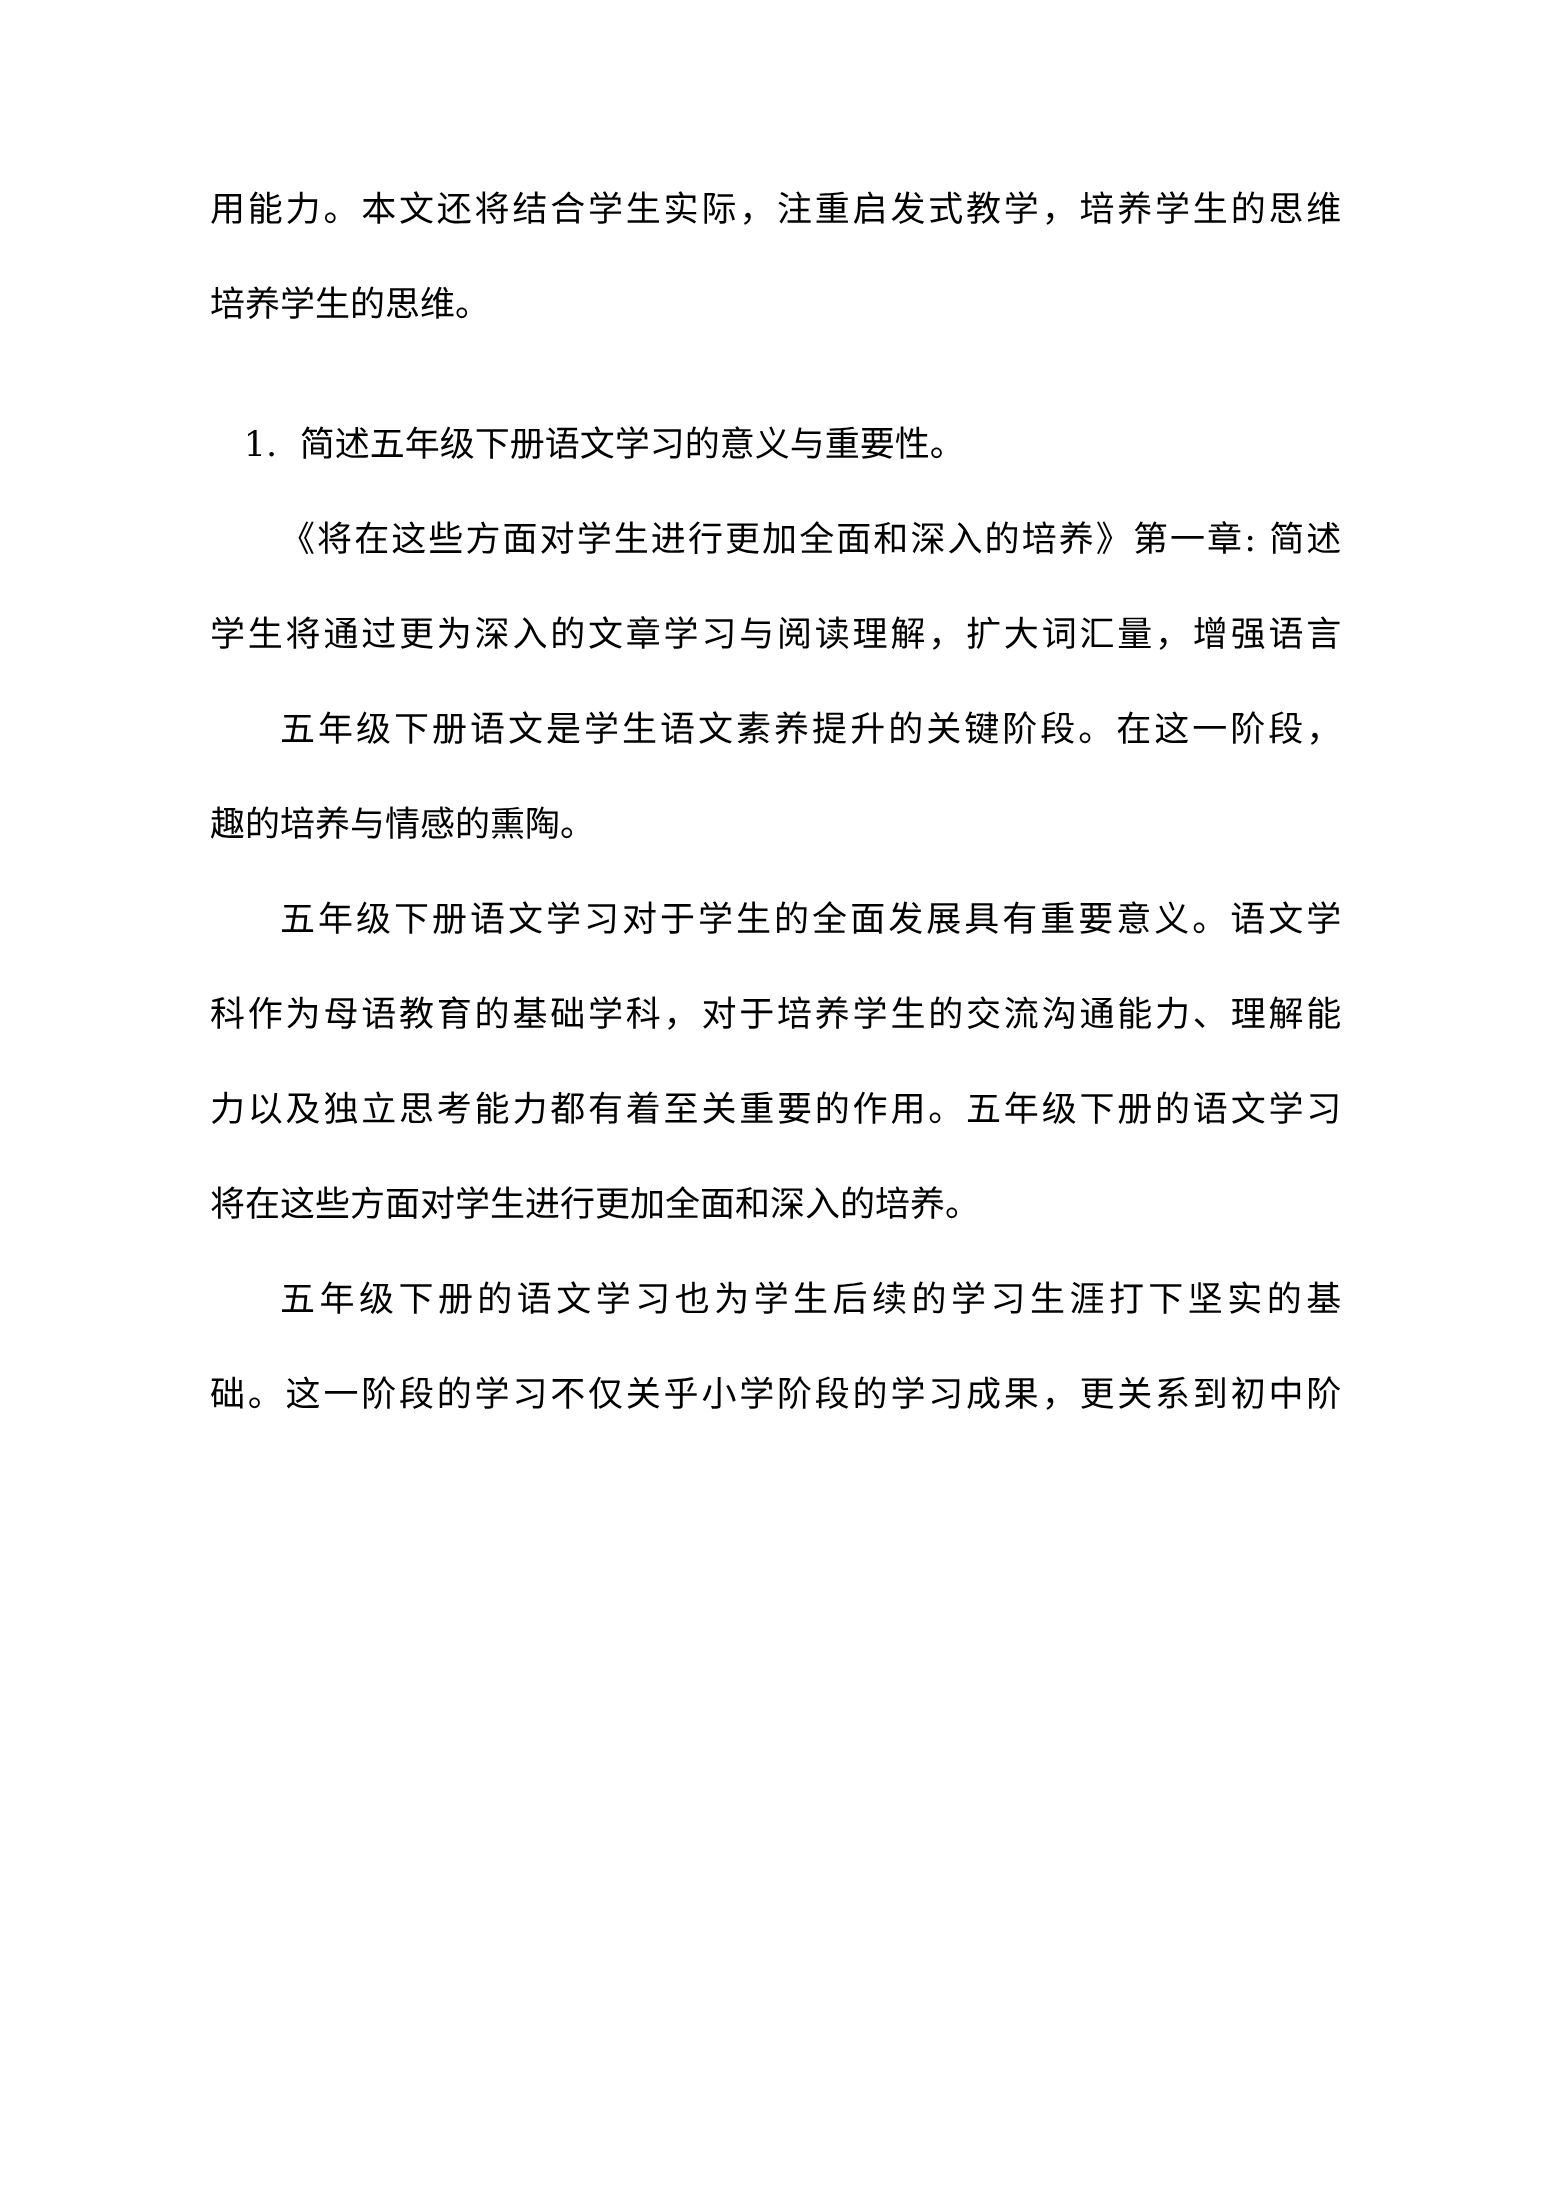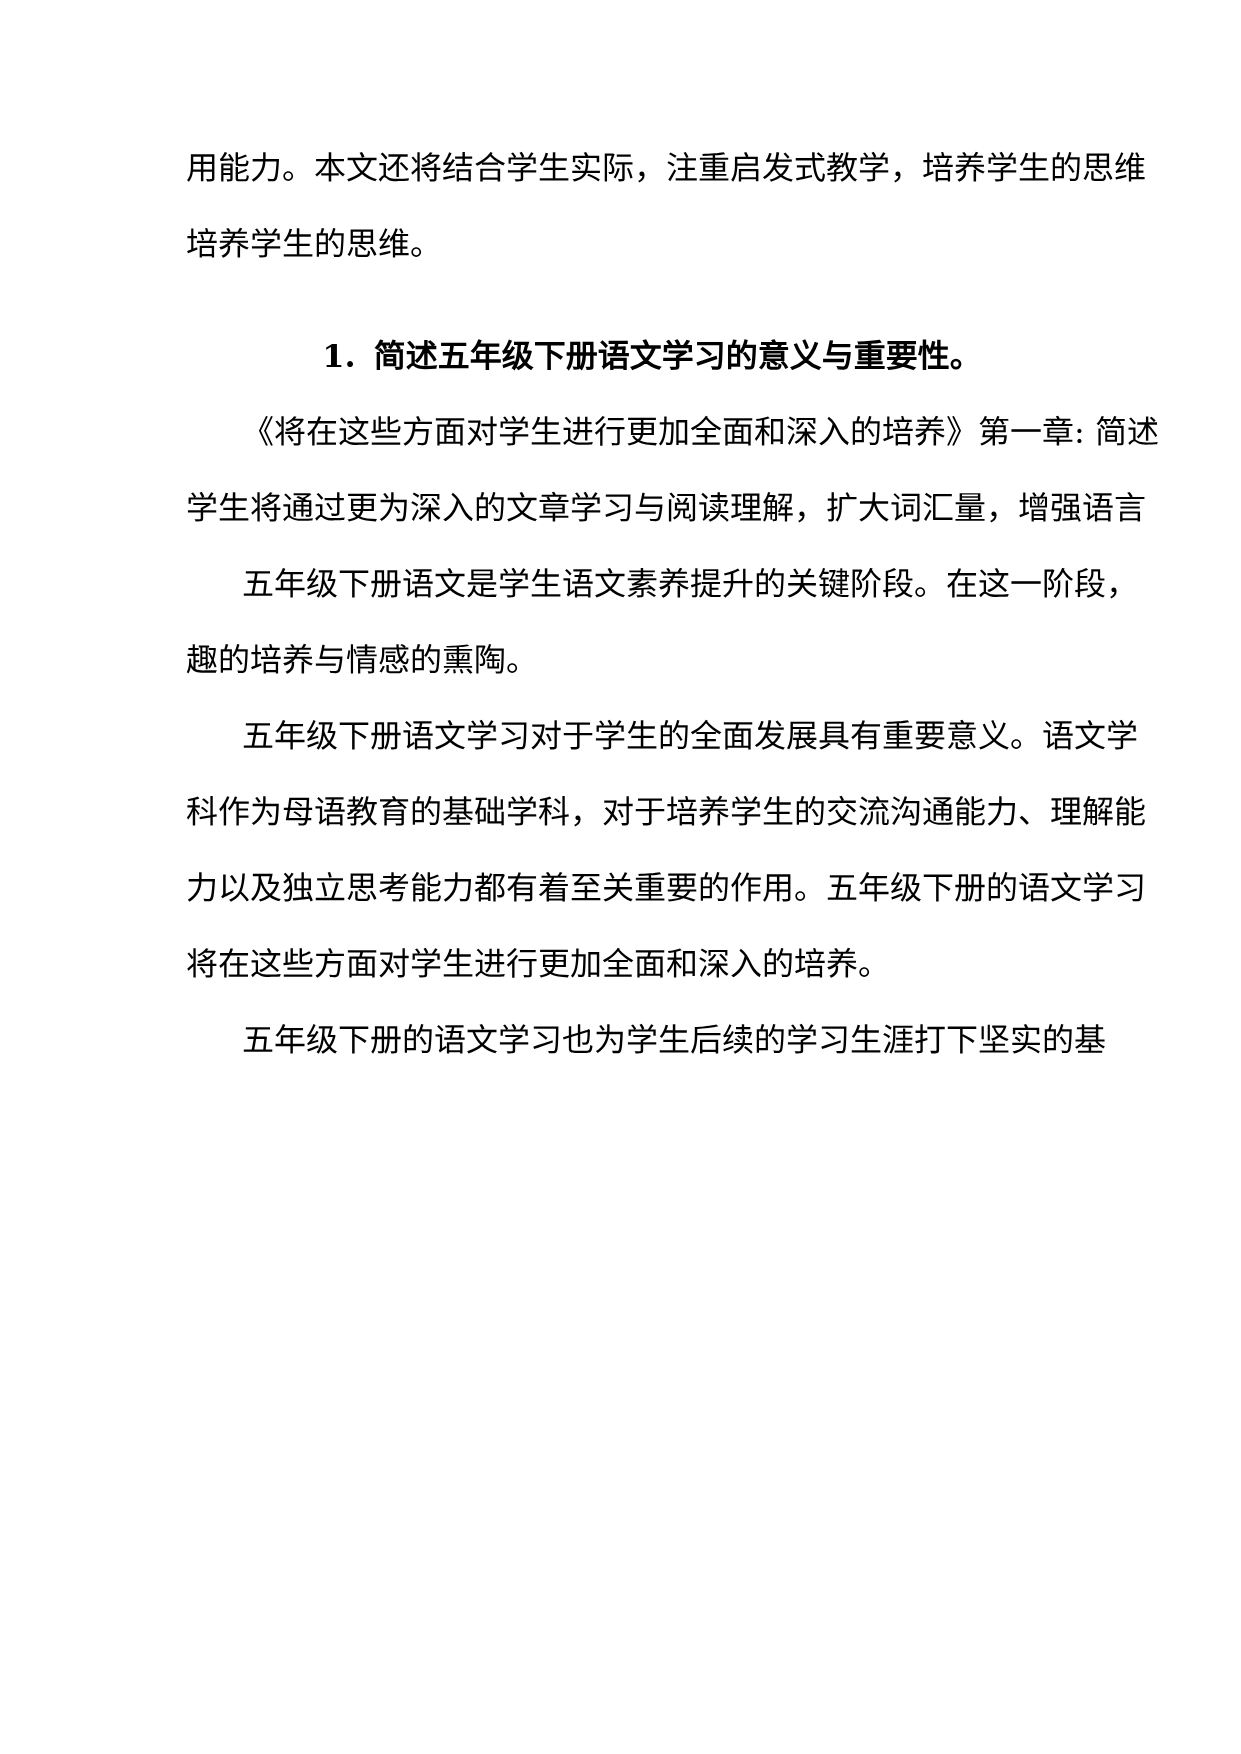--- a/index.html
+++ b/index.html
@@ -13,43 +13,41 @@
     background: #ffffff;
     overflow: hidden;
     font-family: "DejaVu Serif", "Liberation Serif", serif;
     color: #000000;
   }
   .content {
     position: absolute;
     left: 168px;
     top: 130px;
     width: 905px;
-    font-size: 32px;
+    font-size: 28px;
     line-height: 76px;
-    margin-left: 18px;
   }
   .para { margin: 0; }
   .para-line {
     display: block;
     text-align: justify;
     text-align-last: justify;
     white-space: nowrap;
   }
   .line-left {
     text-align-last: left;
   }
   .line-indent {
     text-indent: 56px;
   }
   .heading {
     margin: 36px 0 0 27px;
-    font-weight: bold;
+    font-weight: normal;
     line-height: 76px;
     white-space: nowrap;
-    text-align: center;
   }
   .heading .hnum {
     display: inline-block;
     margin-right: 18px;
   }
 </style>
 </head>
 <body>
 
 <div class="page">
@@ -77,16 +75,17 @@
 
     <p class="para">
       <span class="para-line line-indent">五年级下册语文学习对于学生的全面发展具有重要意义。语文学</span>
       <span class="para-line">科作为母语教育的基础学科，对于培养学生的交流沟通能力、理解能</span>
       <span class="para-line">力以及独立思考能力都有着至关重要的作用。五年级下册的语文学习</span>
       <span class="para-line line-left">将在这些方面对学生进行更加全面和深入的培养。</span>
     </p>
 
     <p class="para">
       <span class="para-line line-indent">五年级下册的语文学习也为学生后续的学习生涯打下坚实的基</span>
+      <span class="para-line">础。这一阶段的学习不仅关乎小学阶段的学习成果，更关系到初中阶</span>
     </p>
 
   </div>
 </div>
 
 </body></html>

